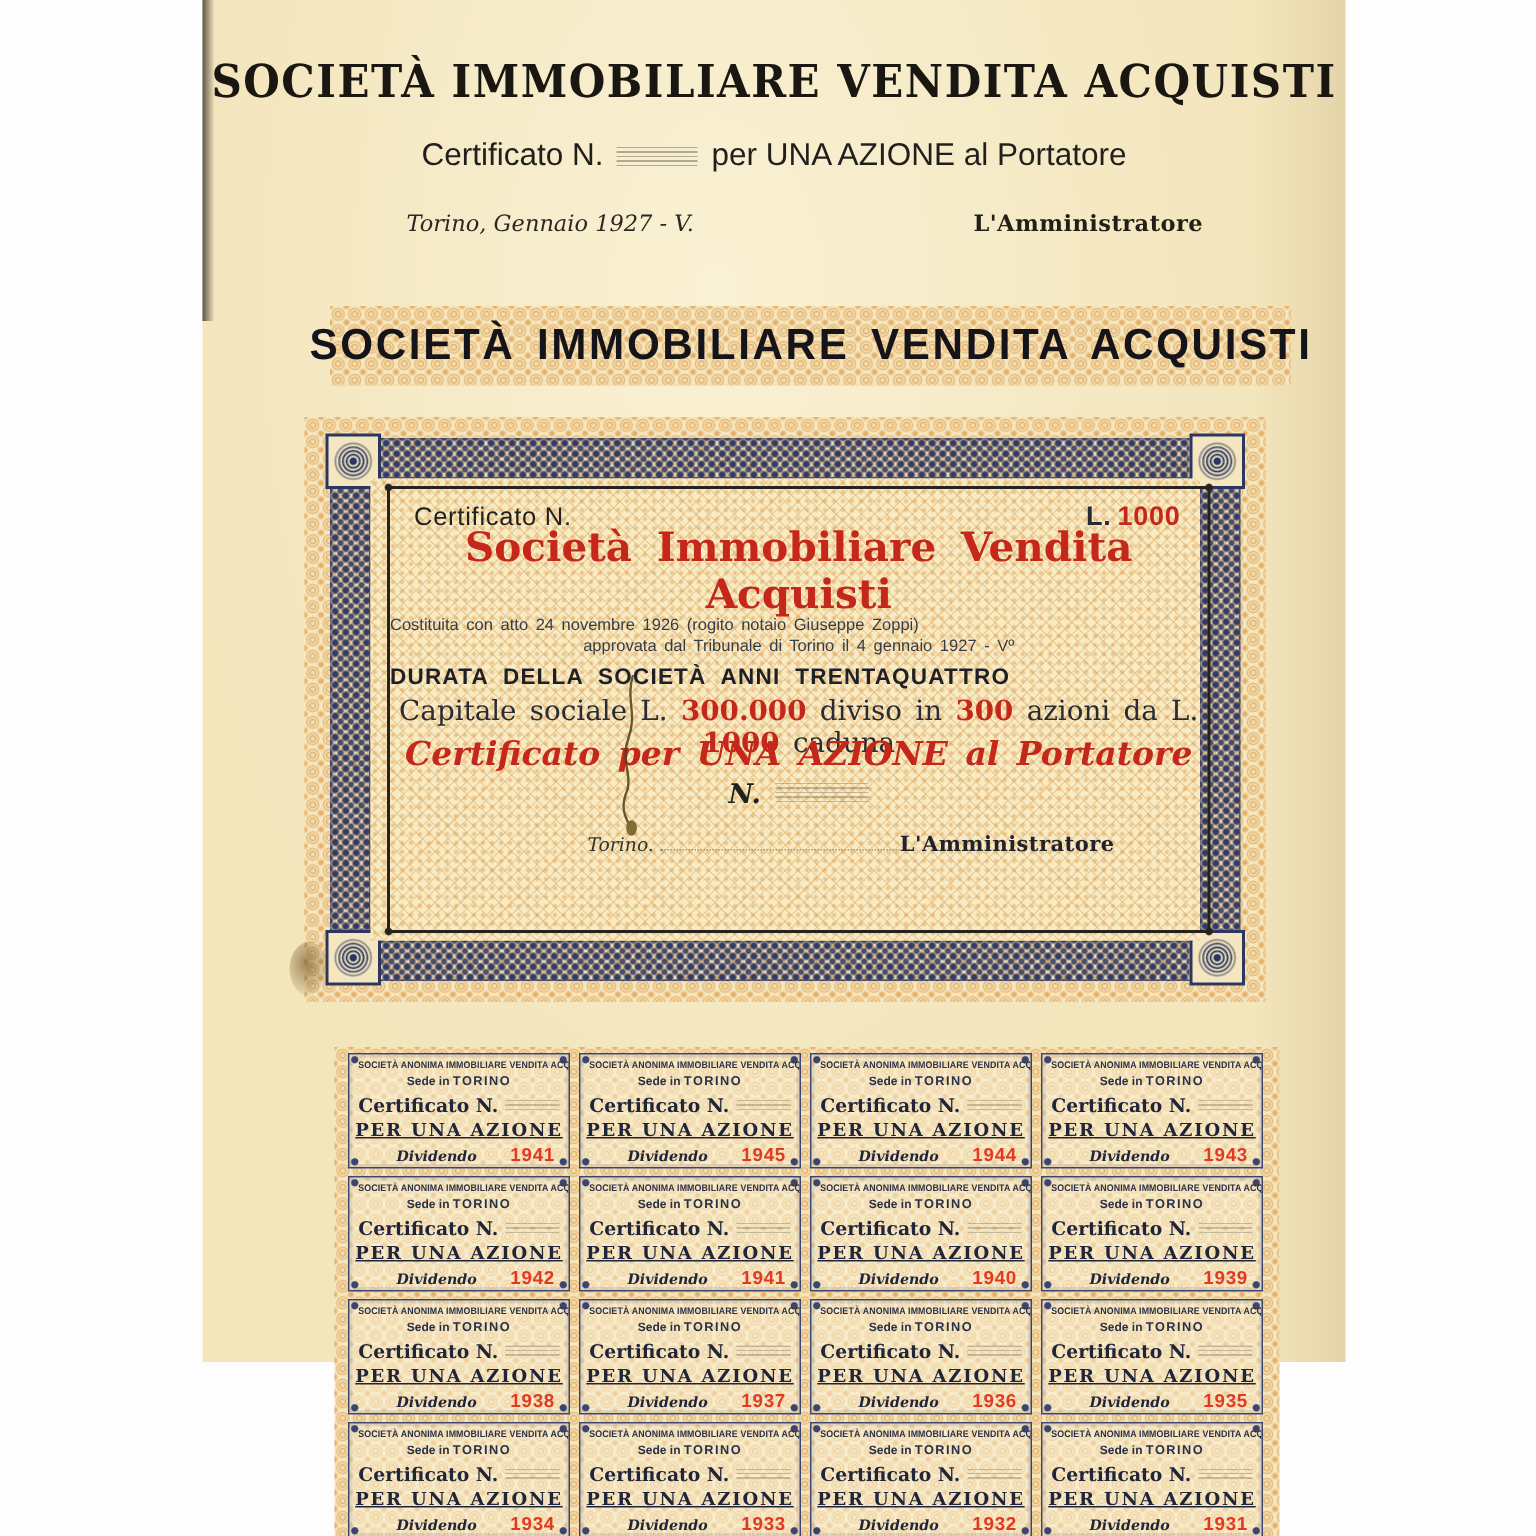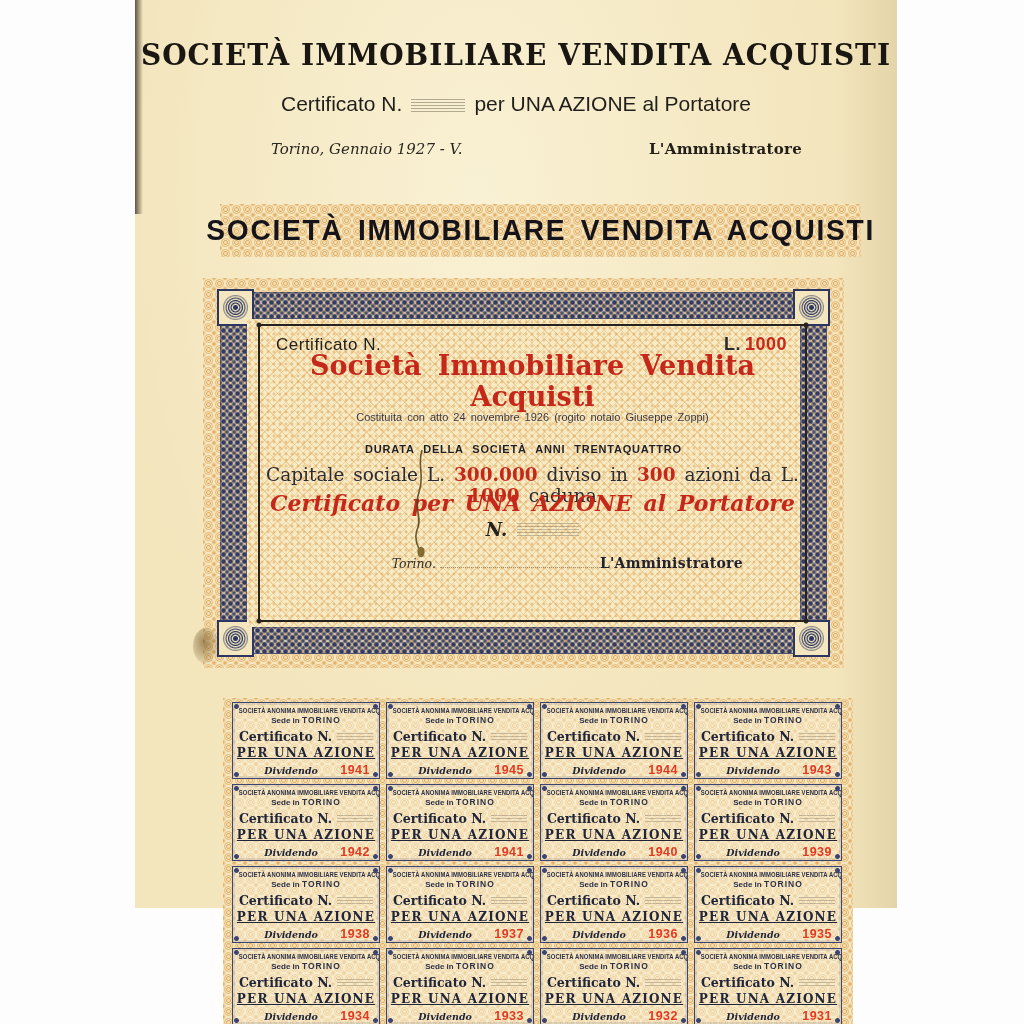--- a/index.html
+++ b/index.html
@@ -73,23 +73,23 @@
     justify-content:space-between;align-items:baseline;}
   .bf-certno{font-size:17px;color:#23211c;letter-spacing:.5px;}
   .bf-value{font-size:18px;font-weight:700;letter-spacing:.5px;color:#2a2a33;}
   .bf-value .red{margin-left:4px;}
   .red{color:#c5281a;}
   .bf-title{position:absolute;top:24px;left:0;right:0;text-align:center;
     font-family:"DejaVu Serif",serif;font-weight:700;font-size:27px;color:#c5281a;word-spacing:7px;}
   .bf-sub{position:absolute;top:61px;left:0;right:0;text-align:center;
     font-family:"DejaVu Serif",serif;font-weight:700;font-size:14.5px;color:#23222b;
     letter-spacing:1px;word-spacing:4px;}
-  .bf-f1{position:absolute;top:85px;left:0;right:0;text-align:center;font-size:11px;color:#3a3a46;word-spacing:2px;}
+  .bf-f1{position:absolute;top:85px;left:0;right:0;text-align:left;font-size:11px;color:#3a3a46;word-spacing:2px;}
   .bf-f2{position:absolute;top:99px;left:0;right:0;text-align:center;font-size:11px;color:#3a3a46;word-spacing:2px;}
-  .bf-dur{position:absolute;top:117px;left:0;right:18px;text-align:center;font-size:11px;font-weight:700;
+  .bf-dur{position:absolute;top:117px;left:0;right:18px;font-size:15px;font-weight:700;
     letter-spacing:.8px;word-spacing:5px;color:#1f1f28;}
   .bf-cap{position:absolute;top:138px;left:0;right:0;text-align:center;
     font-family:"DejaVu Serif",serif;font-size:18.5px;color:#2b2b35;word-spacing:3px;}
   .bf-cap .red{font-weight:700;}
   .bf-bearer{position:absolute;top:164px;left:0;right:0;text-align:center;
     font-family:"DejaVu Serif",serif;font-weight:700;font-style:italic;font-size:22px;
     color:#c5281a;word-spacing:4px;}
   .bf-nline{position:absolute;top:193px;left:0;right:0;text-align:center;
     font-family:"DejaVu Serif",serif;font-weight:700;font-style:italic;font-size:18px;color:#23211c;}
   .hatch.h-cert{width:62px;height:13px;margin-left:10px;vertical-align:0;opacity:.75;}
@@ -158,20 +158,21 @@
         <div class="guilloche-inner guilloche"></div>
       </div>
 
       <div class="black-frame">
         <div class="bf-row1">
           <span class="bf-certno">Certificato N.</span>
           <span class="bf-value"><span>L.</span><span class="red">1000</span></span>
         </div>
         <div class="bf-title">Società Immobiliare Vendita Acquisti</div>
         <div class="bf-f1">Costituita con atto 24 novembre 1926 (rogito notaio Giuseppe Zoppi)</div>
+        <div class="bf-f2">approvata dal Tribunale di Torino il 4 gennaio 1927 - Vº</div>
         <div class="bf-dur">DURATA DELLA SOCIETÀ ANNI TRENTAQUATTRO</div>
         <div class="bf-cap">
           <span>Capitale sociale L.</span>
           <span class="red">300.000</span>
           <span>diviso in</span>
           <span class="red">300</span>
           <span>azioni da L.</span>
           <span class="red">1000</span>
           <span>caduna</span>
         </div>

